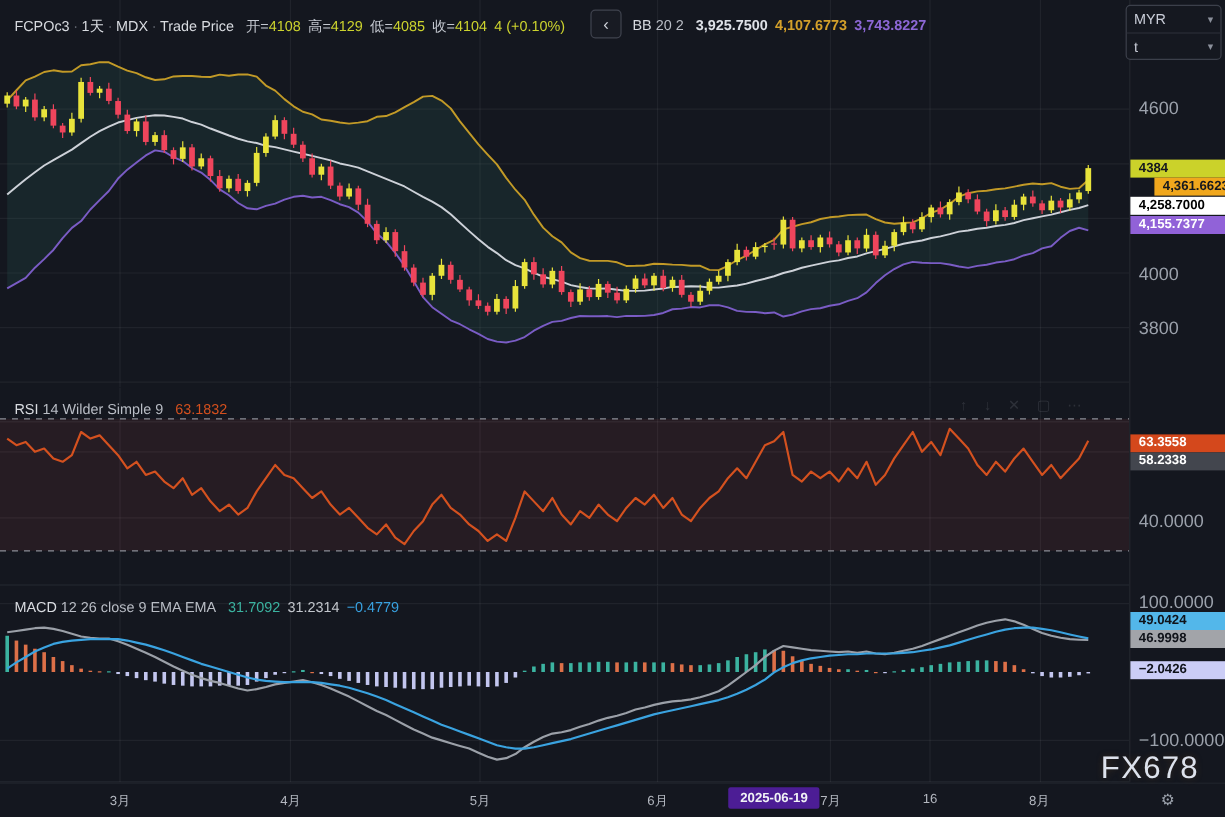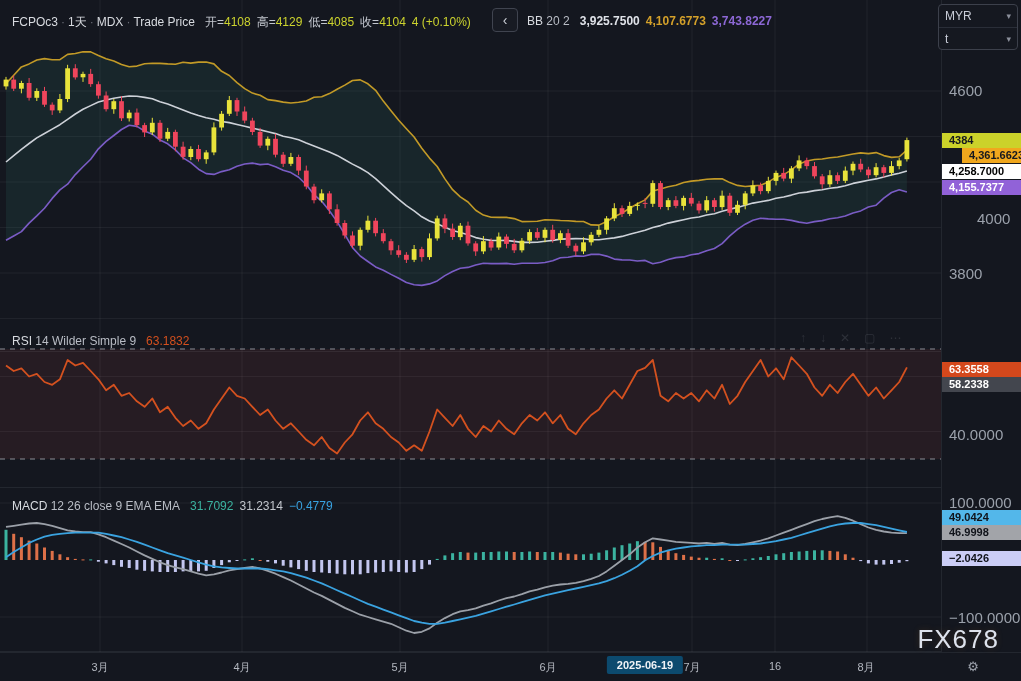--- a/index.html
+++ b/index.html
@@ -47,21 +47,21 @@
   .cur-row { height:22px; line-height:22px; padding:0 6px; color:#c9cdd8; font-size:12px;
       display:flex; justify-content:space-between; cursor:pointer; }
   .cur-row + .cur-row { border-top:1px solid #2a2e38; }
   .chev { color:#8b909b; font-size:9px; }
   
   #time-axis { position:absolute; left:0; top:652px; width:1021px; height:29px;
       background:#14171f; border-top:1px solid #23272f; }
   .t-label { position:absolute; top:7px; transform:translateX(-50%); color:#b4b8c0;
       font-size:11px; }
   #date-badge { position:absolute; top:3px; transform:translateX(-50%);
-      background:#0c4a6e; color:#f0f2f5; font-weight:bold; font-size:11px;
+      background:#4c1d95; color:#f0f2f5; font-weight:bold; font-size:11px;
       padding:3px 10px; border-radius:2px; }
   #gear { position:absolute; right:42px; top:6px; color:#9ba1ab; font-size:13px; cursor:pointer; }
   
   #watermark { position:absolute; right:22px; top:624px; z-index:8; color:#e6ebf5;
       font-size:26px; letter-spacing:1px; opacity:.96; text-shadow:0 0 6px rgba(90,60,30,.55); }
   
   #rsi-tools { position:absolute; left:800px; top:8px; z-index:6; color:#aeb2bc; opacity:.16;
       font-size:12px; letter-spacing:14px; }
 </style>
 </head>
@@ -488,21 +488,21 @@
         <polyline points="6.0,38.9 13.7,37.8 21.4,36.7 29.1,35.5 36.8,35.0 44.5,36.1 52.2,37.8 59.9,40.1 67.6,42.4 75.3,43.5 83.0,44.1 90.7,44.1 98.4,46.4 106.1,49.2 113.8,52.6 121.5,56.0 129.2,59.5 136.9,63.5 144.6,67.4 152.3,70.9 160.0,74.3 167.7,77.1 175.4,79.4 183.1,81.1 190.8,83.4 198.5,85.7 206.2,87.4 213.9,86.3 221.6,84.5 229.3,82.3 237.0,81.1 244.7,80.0 252.4,78.8 260.1,80.5 267.8,82.8 275.5,85.7 283.2,89.1 290.9,92.5 298.6,96.5 306.3,100.5 314.0,104.5 321.7,107.9 329.4,111.9 337.1,115.9 344.8,119.9 352.5,123.3 360.2,126.7 367.9,129.0 375.6,131.3 383.3,133.6 391.0,135.8 398.7,139.3 406.4,142.7 414.1,145.0 421.8,143.8 429.5,140.4 437.2,134.7 444.9,130.1 452.6,126.2 460.3,123.3 468.0,122.2 475.7,120.4 483.4,117.6 491.1,115.3 498.8,112.5 506.5,110.2 514.2,108.5 521.9,106.2 529.6,103.3 537.3,101.6 545.0,99.4 552.7,97.7 560.4,96.5 568.1,95.9 575.8,94.8 583.5,93.1 591.2,90.8 598.9,88.0 606.6,83.4 614.3,77.7 622.0,72.0 629.7,66.3 637.4,59.5 645.1,54.2 652.8,50.3 660.5,51.5 668.2,52.6 675.9,53.8 683.6,54.3 691.3,54.9 699.0,55.5 706.7,54.9 714.4,56.0 722.1,54.9 729.8,56.6 737.5,57.2 745.2,56.0 752.9,54.3 760.6,52.6 768.3,50.3 776.0,47.5 783.7,44.6 791.4,41.8 799.1,38.9 806.8,36.1 814.5,33.2 822.2,31.0 829.9,29.3 837.6,28.1 845.3,29.8 853.0,32.7 860.7,36.1 868.4,39.5 876.1,41.8 883.8,43.5 891.5,44.6 899.2,45.1 906.9,45.2" fill="none" stroke="#9ba0a8" stroke-width="1.8" stroke-linejoin="round"></polyline>
         <polyline points="6.0,69.2 13.7,64.0 21.4,59.5 29.1,54.9 36.8,51.5 44.5,48.6 52.2,46.9 59.9,45.8 67.6,45.2 75.3,44.6 83.0,44.6 90.7,44.6 98.4,44.6 106.1,45.8 113.8,47.5 121.5,49.2 129.2,51.5 136.9,53.8 144.6,56.6 152.3,59.5 160.0,62.3 167.7,65.2 175.4,67.4 183.1,69.7 190.8,72.0 198.5,74.3 206.2,76.6 213.9,78.3 221.6,79.4 229.3,80.0 237.0,80.5 244.7,80.5 252.4,80.5 260.1,80.5 267.8,81.1 275.5,82.3 283.2,83.4 290.9,85.1 298.6,87.4 306.3,89.7 314.0,92.5 321.7,95.4 329.4,98.8 337.1,102.2 344.8,105.6 352.5,109.0 360.2,112.5 367.9,115.9 375.6,118.7 383.3,121.6 391.0,124.4 398.7,127.3 406.4,130.1 414.1,133.0 421.8,134.7 429.5,135.8 437.2,135.8 444.9,134.7 452.6,133.0 460.3,131.3 468.0,129.6 475.7,127.9 483.4,125.6 491.1,123.3 498.8,121.0 506.5,118.7 514.2,116.5 521.9,114.2 529.6,111.9 537.3,109.6 545.0,107.3 552.7,105.6 560.4,103.9 568.1,102.2 575.8,100.5 583.5,98.8 591.2,97.1 598.9,95.4 606.6,93.1 614.3,90.2 622.0,86.8 629.7,82.8 637.4,78.3 645.1,72.3 652.8,68.0 660.5,64.6 668.2,62.3 675.9,60.6 683.6,59.5 691.3,58.3 699.0,57.8 706.7,57.2 714.4,57.2 722.1,56.6 729.8,56.6 737.5,56.6 745.2,56.6 752.9,56.0 760.6,55.5 768.3,54.3 776.0,53.2 783.7,51.5 791.4,49.8 799.1,47.5 806.8,45.2 814.5,42.9 822.2,40.7 829.9,38.4 837.6,36.7 845.3,35.5 853.0,35.0 860.7,35.0 868.4,36.1 876.1,37.2 883.8,38.9 891.5,40.7 899.2,42.4 906.9,44.0" fill="none" stroke="#3aa3e0" stroke-width="1.8" stroke-linejoin="round"></polyline>
       </svg>
     <div class="legend" id="macd-legend">
       <span class="lg-t">MACD</span>&nbsp;<span class="lg-p">12 26 close 9 EMA EMA</span><span class="gap"></span><span class="v-hist">31.7092</span><span class="gap2"></span><span class="v-macd">31.2314</span><span class="gap2"></span><span class="v-sig">−0.4779</span>
     </div>
   </div>
 
   <div id="price-axis">
       <div class="tick" style="top: 82px;">4600</div>
-      <div class="tick" style="top: 210px; margin-left: 28px;">4000</div>
+      <div class="tick" style="top: 220px;">4000</div>
       <div class="tick" style="top: 265px;">3800</div>
       <div class="badge" style="top: 133px; background: rgb(203, 210, 42); color: rgb(21, 24, 31);">4384</div>
       <div class="badge" style="top: 148px; background: rgb(240, 167, 29); color: rgb(21, 24, 31); margin-left: 20px;">4,361.6623</div>
       <div class="badge" style="top: 164px; background: rgb(255, 255, 255); color: rgb(0, 0, 0);">4,258.7000</div>
       <div class="badge" style="top: 180px; background: rgb(145, 98, 216); color: rgb(255, 255, 255);">4,155.7377</div>
       <div class="tick" style="top: 426px;">40.0000</div>
       <div class="badge" style="top: 362px; background: rgb(212, 72, 28); color: rgb(255, 255, 255);">63.3558</div>
       <div class="badge" style="top: 377px; background: rgb(67, 70, 78); color: rgb(255, 255, 255);">58.2338</div>
       <div class="tick" style="top: 494px;">100.0000</div>
       <div class="tick" style="top: 609px;">−100.0000</div>

